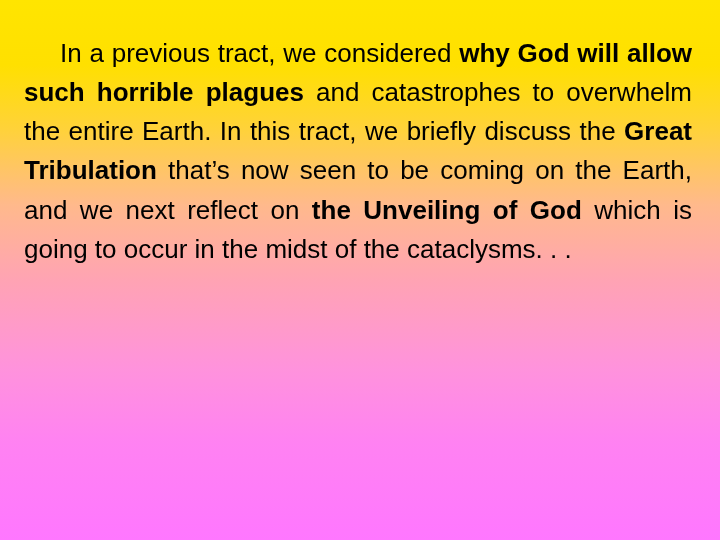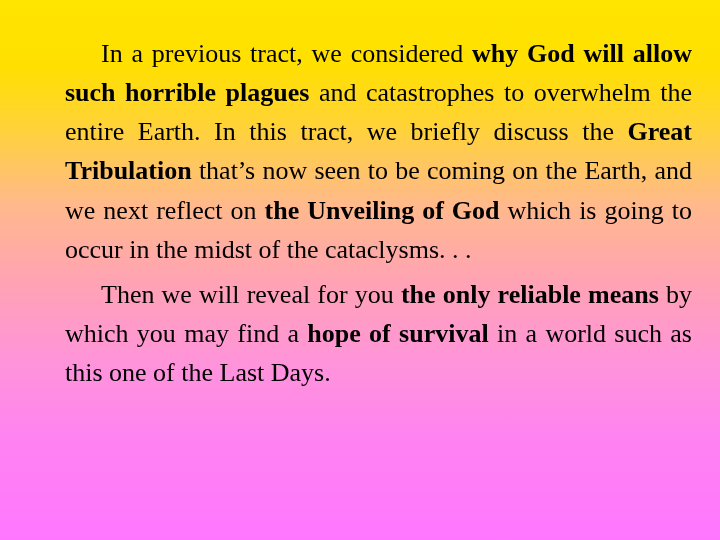--- a/index.html
+++ b/index.html
@@ -11,22 +11,21 @@
     height: 540px;
     overflow: hidden;
     font-family: "Liberation Sans", sans-serif;
   }
   #slide {
     position: relative;
     width: 720px;
     height: 540px;
     box-sizing: border-box;
     background: linear-gradient(to bottom, #FFE500 0%, #FFE000 12%, #FFD23A 24%, #FFB98C 38%, #FFA3B4 52%, #FF93DC 68%, #FF82F2 82%, #FF77FF 100%);
-    padding: 34px 28px 0 65px;
-    font-family: Liberation Serif, serif;
+    padding: 34px 28px 0 24px;
   }
   .para {
     font-size: 26px;
     line-height: 1.505;
     color: #000000;
     text-align: justify;
     text-justify: inter-word;
     margin: 0;
     letter-spacing: 0px;
   }
@@ -43,15 +42,14 @@
   }
   
   .para { text-align-last: left; }
 </style>
 </head>
 <body>
 
 <div id="slide">
   <div id="body-text">
       <p class="para indent"><span>In a previous tract, we considered </span><span class="b">why God will allow such horrible plagues</span><span> and catastrophes to overwhelm the entire Earth.  In this tract, we briefly discuss the </span><span class="b">Great Tribulation</span><span> that’s now seen to be coming on the Earth, and we next reflect on </span><span class="b">the Unveiling of God</span><span> which is going to occur in the midst of the cataclysms. . .</span></p>
-      <p class="para indent"><span>Then we will reveal for you </span><span class="b">the only reliable means</span><span> by which you may find a </span><span class="b">hope of survival</span><span> in a world such as this one of the Last Days.</span></p>
     </div>
 </div>
 
 </body></html>

